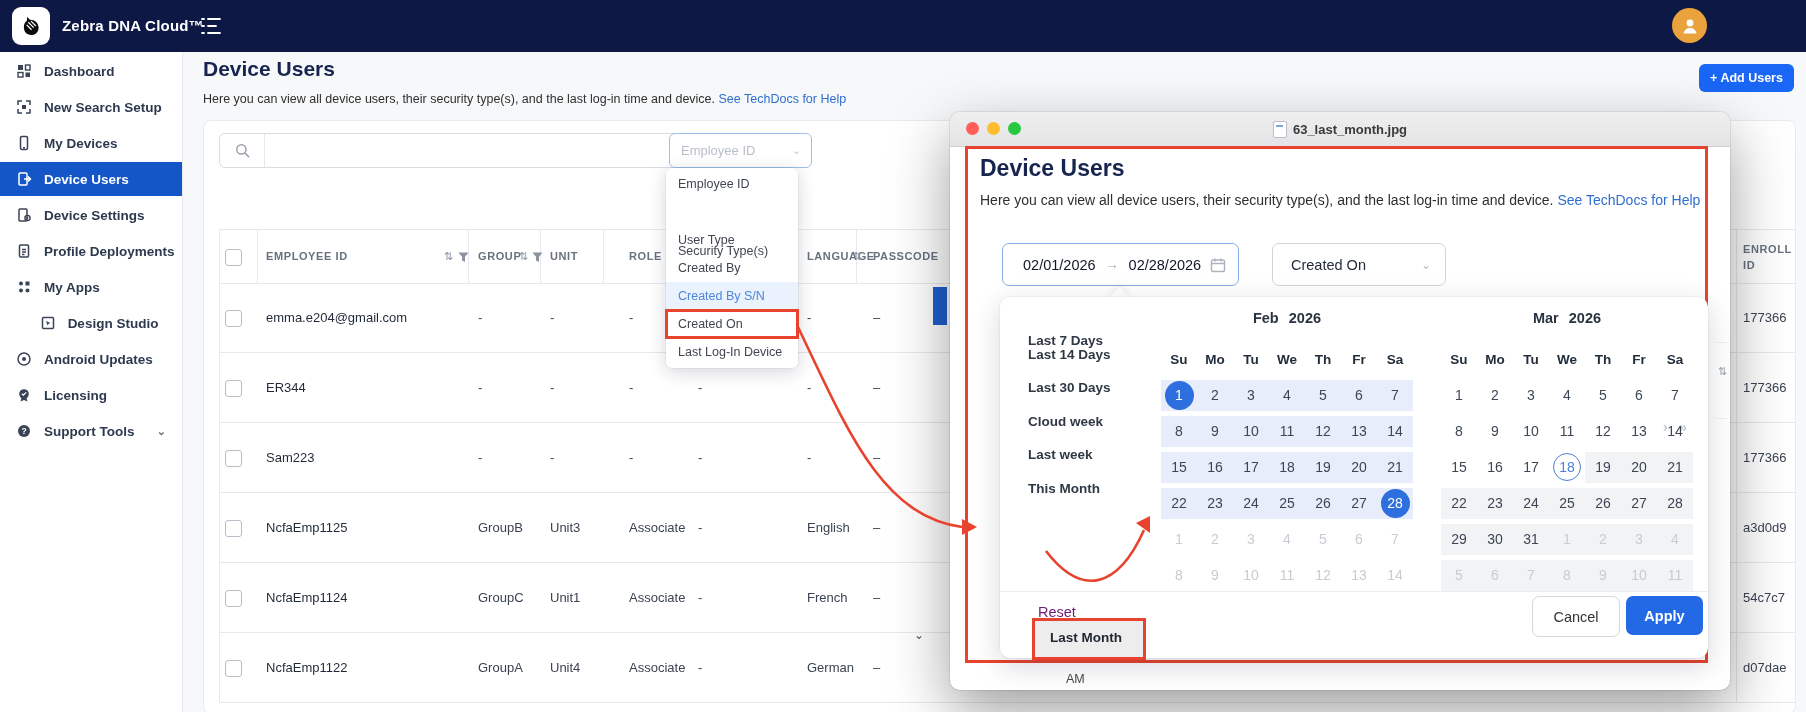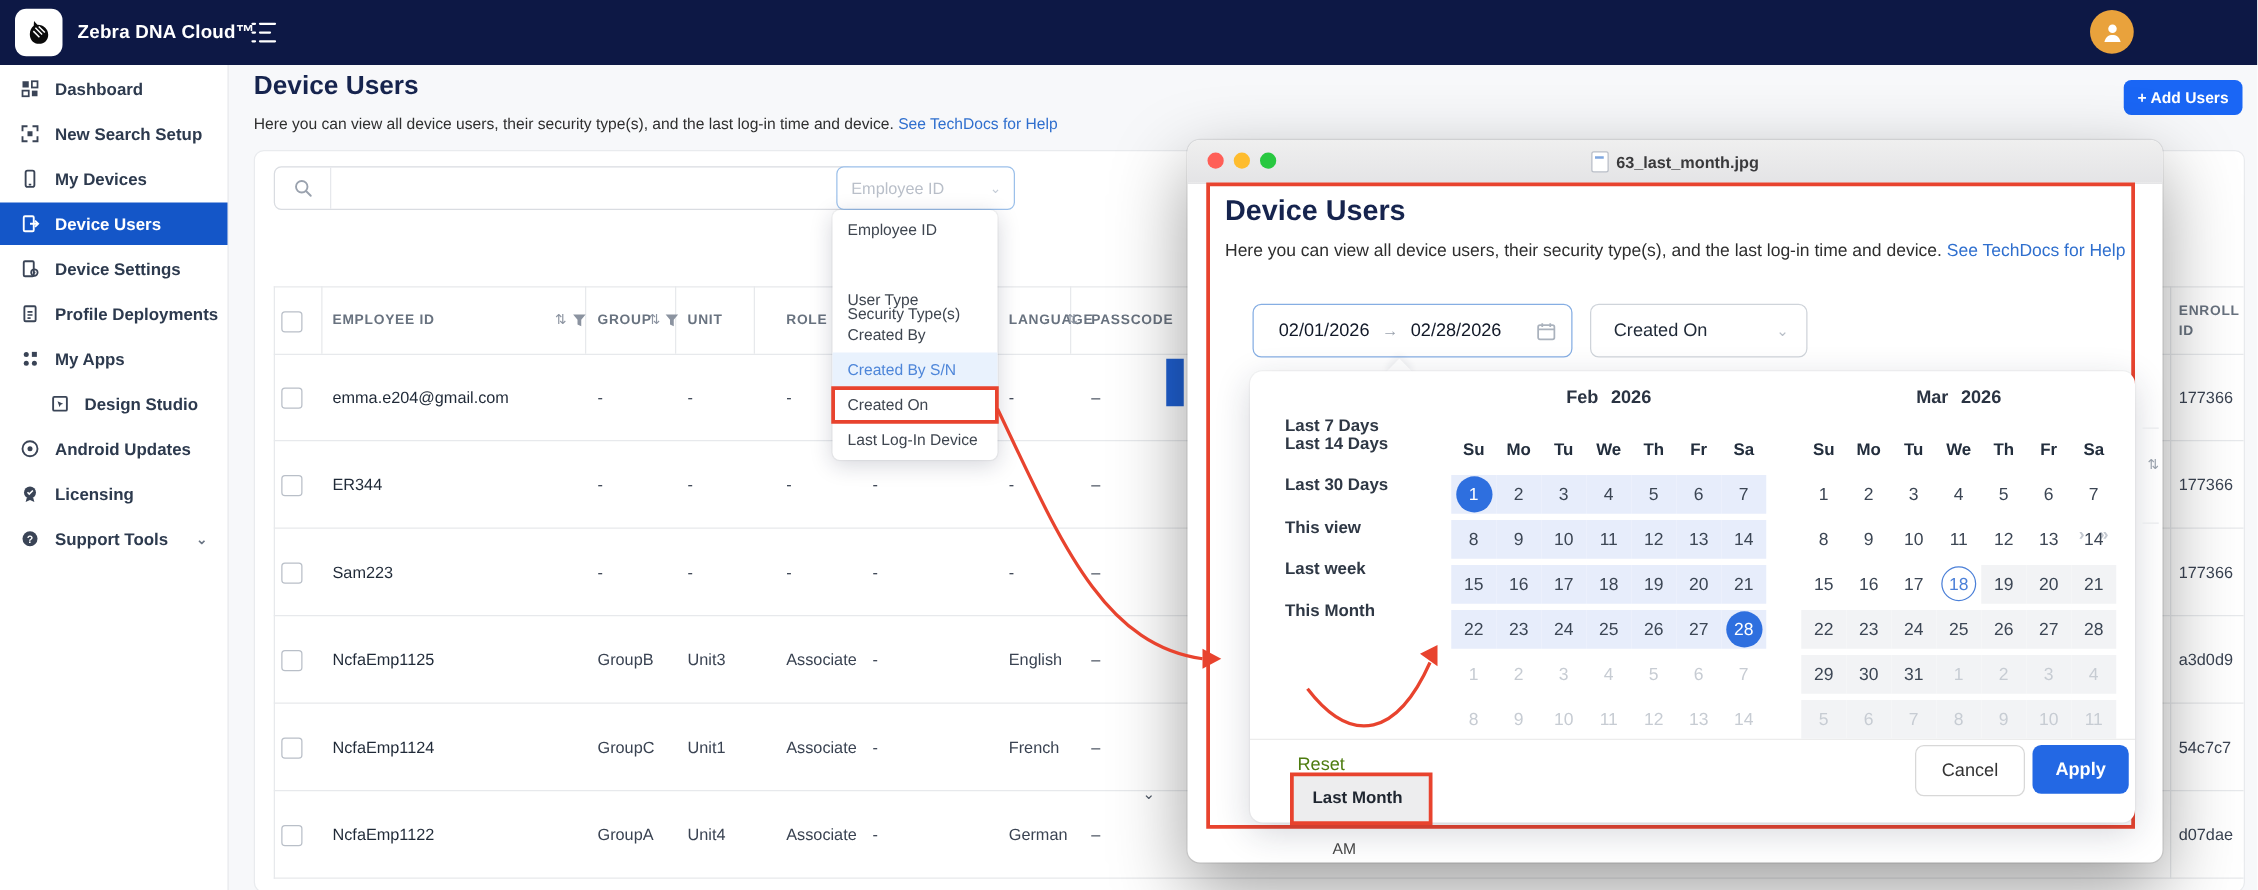--- a/index.html
+++ b/index.html
@@ -53,21 +53,21 @@
   .titlebar{position:absolute;left:0;top:0;width:100%;height:34px;background:linear-gradient(#efefef,#e4e4e6);
             border-bottom:1px solid #d2d2d4;border-radius:10px 10px 0 0}
   .light{position:absolute;top:10px;width:13px;height:13px;border-radius:50%}
   .wtitle{position:absolute;top:0;left:0;width:100%;height:34px;display:flex;align-items:center;justify-content:center;gap:6px;
           font-size:13px;font-weight:700;color:#3a3a3c}
   .fileicon{width:12px;height:15px;background:#fff;border:1px solid #b9bec7;border-radius:2px;position:relative}
   .fileicon::after{content:"";position:absolute;left:2px;top:3px;width:7px;height:2px;background:#7fa7e0}
   .redbox{position:absolute;left:15px;top:34px;width:743px;height:517px;border:3px solid #e8432e;box-sizing:border-box}
   .m-title{position:absolute;left:30px;top:43px;font-size:23px;font-weight:800;color:#16244e}
   .m-sub{position:absolute;left:30px;top:80px;font-size:14px;color:#2e2e2e;white-space:nowrap}
-  .dateinput{position:absolute;left:52px;top:131px;width:256px;height:43px;border:1.5px solid #86aee3;border-radius:7px;background:#fff;
+  .dateinput{position:absolute;left:52px;top:131px;width:237px;height:43px;border:1.5px solid #86aee3;border-radius:7px;background:#fff;
              display:flex;align-items:center;font-size:14.5px;color:#111827;box-sizing:border-box;cursor:text}
   .cselect{position:absolute;left:322px;top:131px;width:174px;height:43px;border:1px solid #cfd4da;border-radius:7px;background:#fff;
            display:flex;align-items:center;font-size:14.5px;color:#1f2937;padding-left:18px;box-sizing:border-box;cursor:pointer}
   .cselect .chev{margin-left:auto;margin-right:14px;color:#b6bdc6;font-size:12px}
   
   .panel{position:absolute;left:50px;top:185px;width:708px;height:361px;background:#fff;border-radius:10px;
          box-shadow:0 8px 28px rgba(25,35,60,.18),0 0 0 1px rgba(0,0,0,.03)}
   .caret{position:absolute;left:162px;top:178px;width:15px;height:15px;background:#fff;transform:rotate(45deg);box-shadow:-2px -2px 6px rgba(25,35,60,.08)}
   .preset{position:absolute;left:28px;font-size:13.5px;font-weight:600;color:#2f3845;cursor:pointer;white-space:nowrap}
   .lm-box{position:absolute;left:34px;top:323px;width:110px;height:38px;background:#ededee;outline:3px solid #e8432e;outline-offset:-1px}
@@ -75,21 +75,21 @@
   .cal-nav{position:absolute;color:#c3c8d0;font-size:14px;cursor:pointer;font-weight:700}
   .cal-title{position:absolute;font-size:14.5px;font-weight:700;color:#2a3342;word-spacing:6px;text-align:center;width:252px}
   .dh{position:absolute;width:36px;text-align:center;font-size:13.5px;font-weight:700;color:#232e3d}
   .cal-day{position:absolute;width:36px;height:31px;line-height:31px;text-align:center;font-size:14px;color:#3c4654;cursor:pointer}
   .cal-day.b{background:#e7edfb}
   .cal-day.g{background:#f2f3f5}
   .cal-day.m{color:#c7ccd3}
   .cal-day.s span{display:inline-block;width:29px;height:29px;line-height:29px;border-radius:50%;background:#2e6fdf;color:#fff}
   .cal-day.t span{display:inline-block;width:26px;height:26px;line-height:26px;border-radius:50%;border:1.5px solid #4c80d8;color:#4c80d8;background:#fff}
   .pfoot-line{position:absolute;left:0px;top:294px;width:708px;height:1px;background:#ececec}
-  .reset{position:absolute;left:38px;top:307px;font-size:14.5px;color:#4d7c0f;cursor:pointer}
+  .reset{position:absolute;left:38px;top:307px;font-size:14.5px;color:#701a75;cursor:pointer}
   .btn-cancel{position:absolute;left:532px;top:299px;width:86px;height:39px;border:1px solid #d8d8d8;border-radius:7px;background:#fff;
               font-size:14.5px;color:#333;display:flex;align-items:center;justify-content:center;cursor:pointer}
   .btn-apply{position:absolute;left:626px;top:299px;width:77px;height:39px;border-radius:7px;background:#2368e4;
              font-size:14.5px;font-weight:600;color:#fff;display:flex;align-items:center;justify-content:center;cursor:pointer}
   .am-frag{position:absolute;left:116px;top:560px;font-size:12.5px;color:#444}
   .jpg-sliver-line{position:absolute;width:13px;height:1px;background:#e7e9ec}
   .jpg-sliver-sort{position:absolute;left:768px;top:253px;color:#98a0ab;font-size:11px}
   svg{display:block}
   .arrows{left:0;top:0;width:1806px;height:712px;z-index:80;pointer-events:none}
 </style>
@@ -409,21 +409,21 @@
       <div class="cal-nav" style="left:233px;top:122px">‹</div>
       <div class="cal-nav" style="left:663px;top:122px">›</div>
       <div class="cal-nav" style="left:679px;top:122px">»</div>
       <div class="pfoot-line"></div>
       <div class="reset">Reset</div>
       <div class="btn-cancel">Cancel</div>
       <div class="btn-apply">Apply</div>
     <div class="preset" style="top: 16px; margin-top: 20px;">Last 7 Days</div>
         <div class="preset" style="top: 49.5px;">Last 14 Days</div>
         <div class="preset" style="top: 83px;">Last 30 Days</div>
-        <div class="preset" style="top: 116.5px;">This view</div>
+        <div class="preset" style="top: 116.5px;">Cloud week</div>
         <div class="preset" style="top: 150px;">Last week</div>
         <div class="preset" style="top: 183.5px;">This Month</div>
         <div class="lm-box">
           <span>Last Month</span>
         </div>
         <div class="cal-title" style="left: 161px; top: 13px;">Feb 2026</div>
         <div class="dh" style="left: 161px; top: 55px;">Su</div>
         <div class="dh" style="left: 197px; top: 55px;">Mo</div>
         <div class="dh" style="left: 233px; top: 55px;">Tu</div>
         <div class="dh" style="left: 269px; top: 55px;">We</div>

